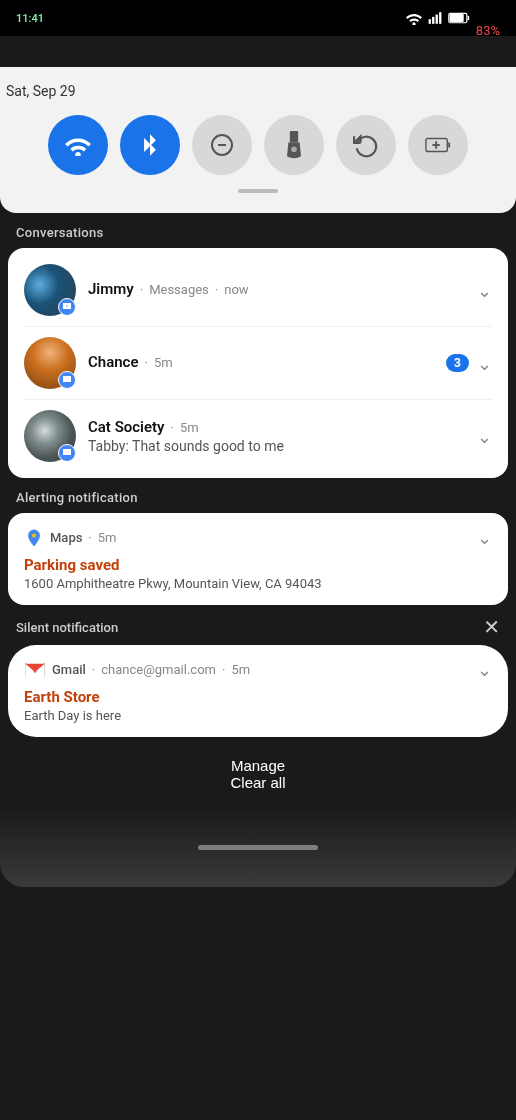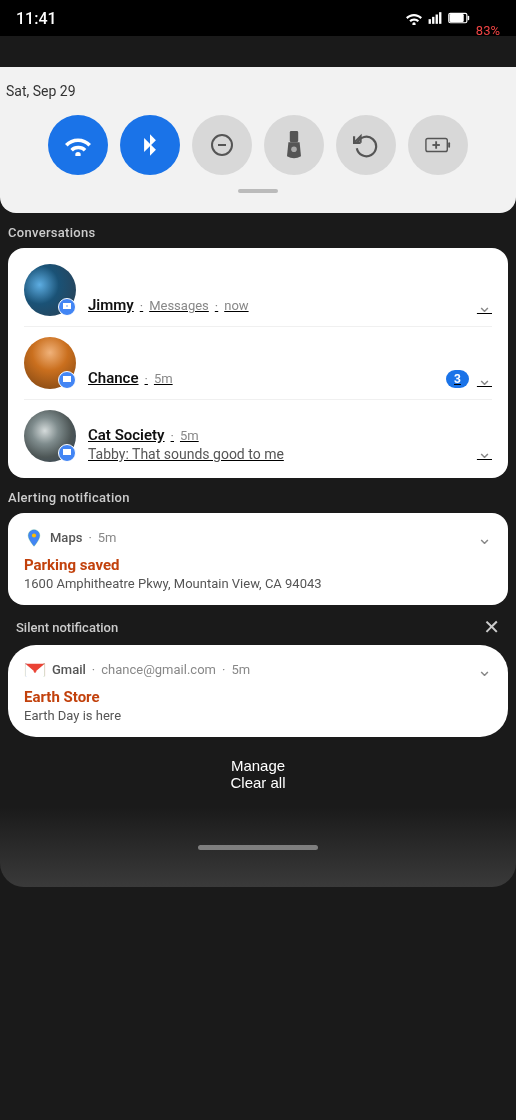--- a/index.html
+++ b/index.html
@@ -14,22 +14,22 @@
     
     .status-bar {
       background: #000;
       display: flex;
       justify-content: space-between;
       align-items: center;
       padding: 8px 16px;
       height: 36px;
     }
     .status-time {
-      color: #ffffff;
-      font-size: 16px;
+      color: #86efac;
+      font-size: 11px;
       font-weight: 500;
     }
     .status-icons {
       display: flex;
       align-items: center;
       gap: 6px;
     }
     .status-icon {
       color: #fff;
       font-size: 13px;
@@ -79,41 +79,40 @@
       background: #bbb;
       border-radius: 2px;
       margin: 14px auto 0;
     }
 
     
     .section-label {
       color: #ccc;
       font-size: 13px;
       font-weight: 500;
-      padding: 10px 8px 8px;
+      padding: 10px 16px 8px;
       letter-spacing: 0.3px;
     }
 
     
     .notif-card {
       background: #fff;
       border-radius: 16px;
       margin: 0 8px 2px;
       padding: 14px 16px;
       overflow: hidden;
     }
 
     
     .convo-item {
       display: flex;
-      align-items: flex-end;
+      align-items: center;
       padding: 10px 0;
       border-bottom: 1px solid #f0f0f0;
       position: relative;
-      text-decoration: underline;
     }
     .convo-item:last-child {
       border-bottom: none;
       padding-bottom: 2px;
     }
     .convo-item:first-child {
       padding-top: 2px;
     }
     .avatar-wrap {
       position: relative;

